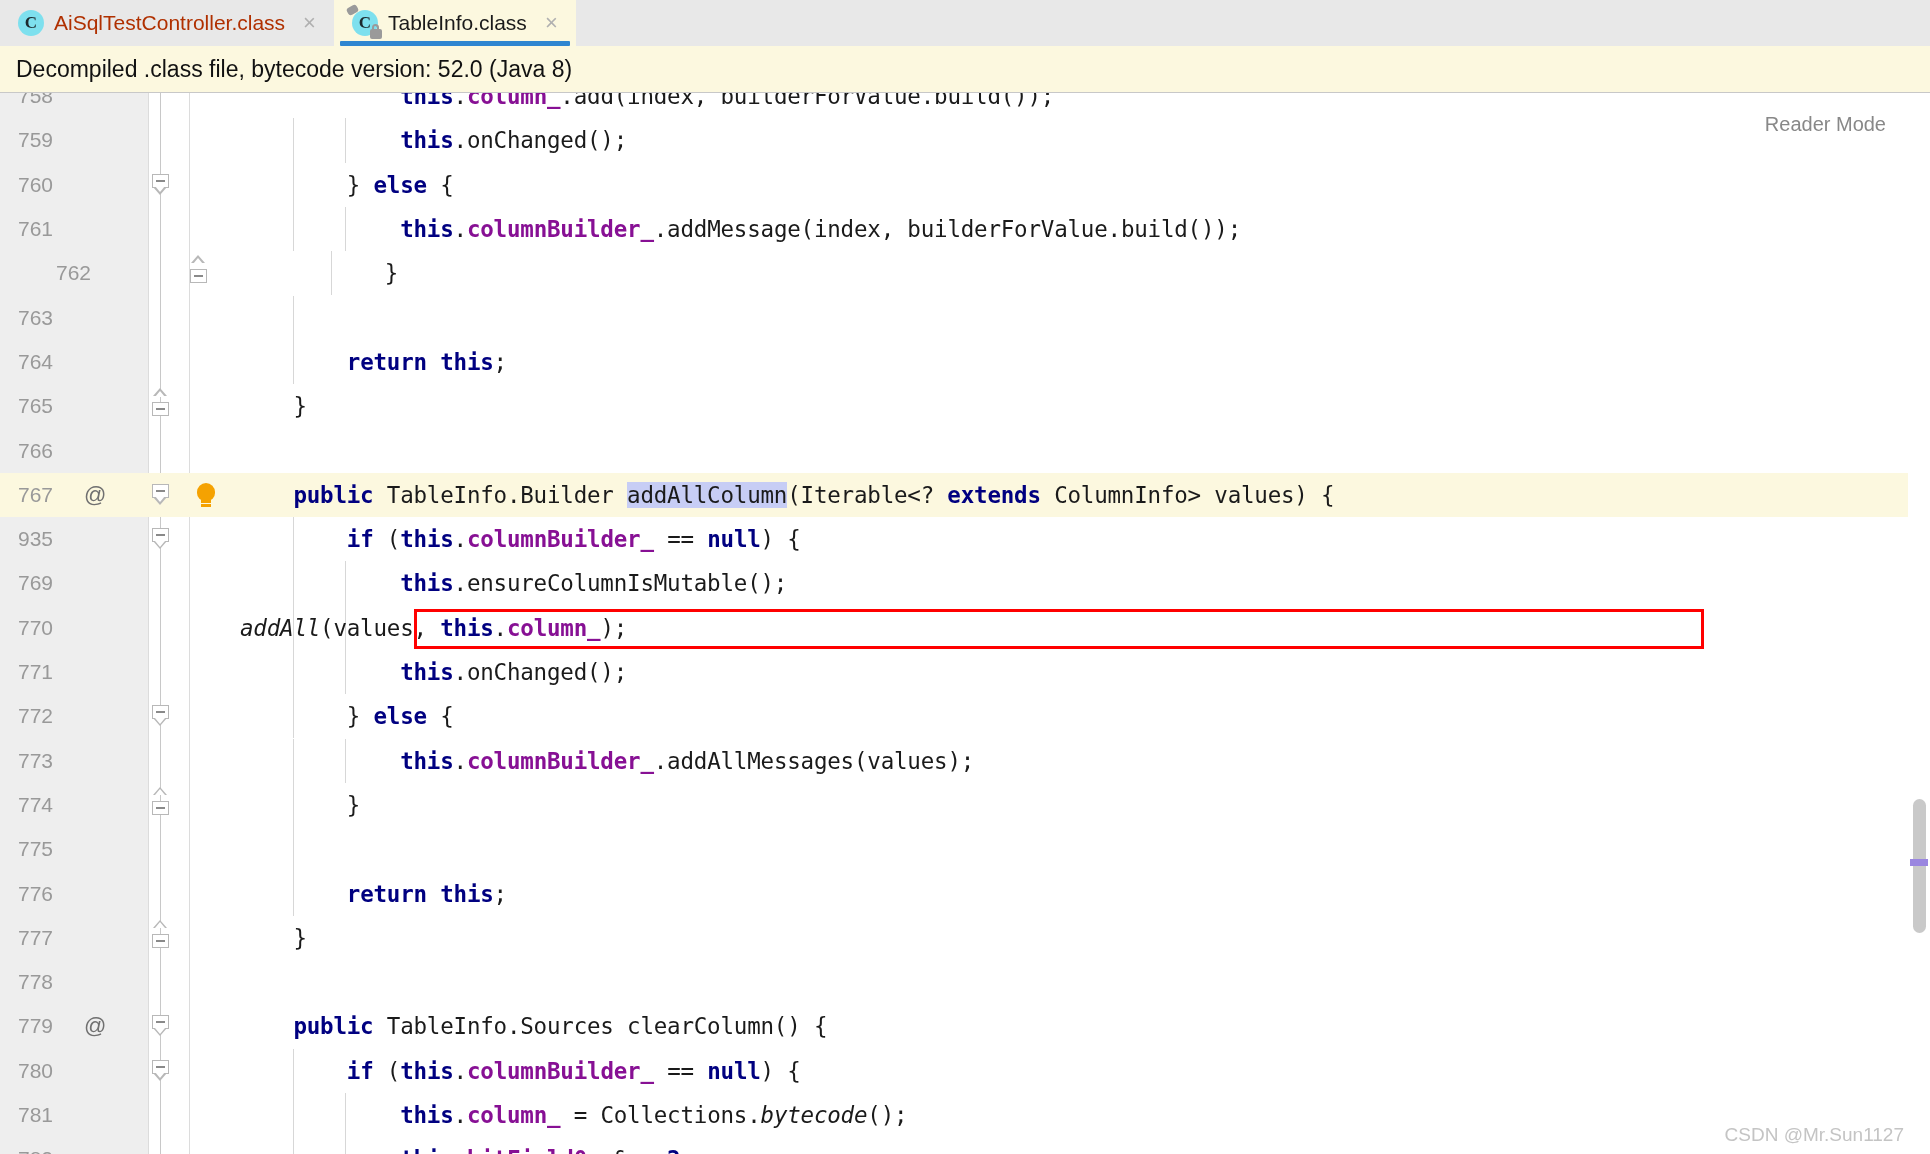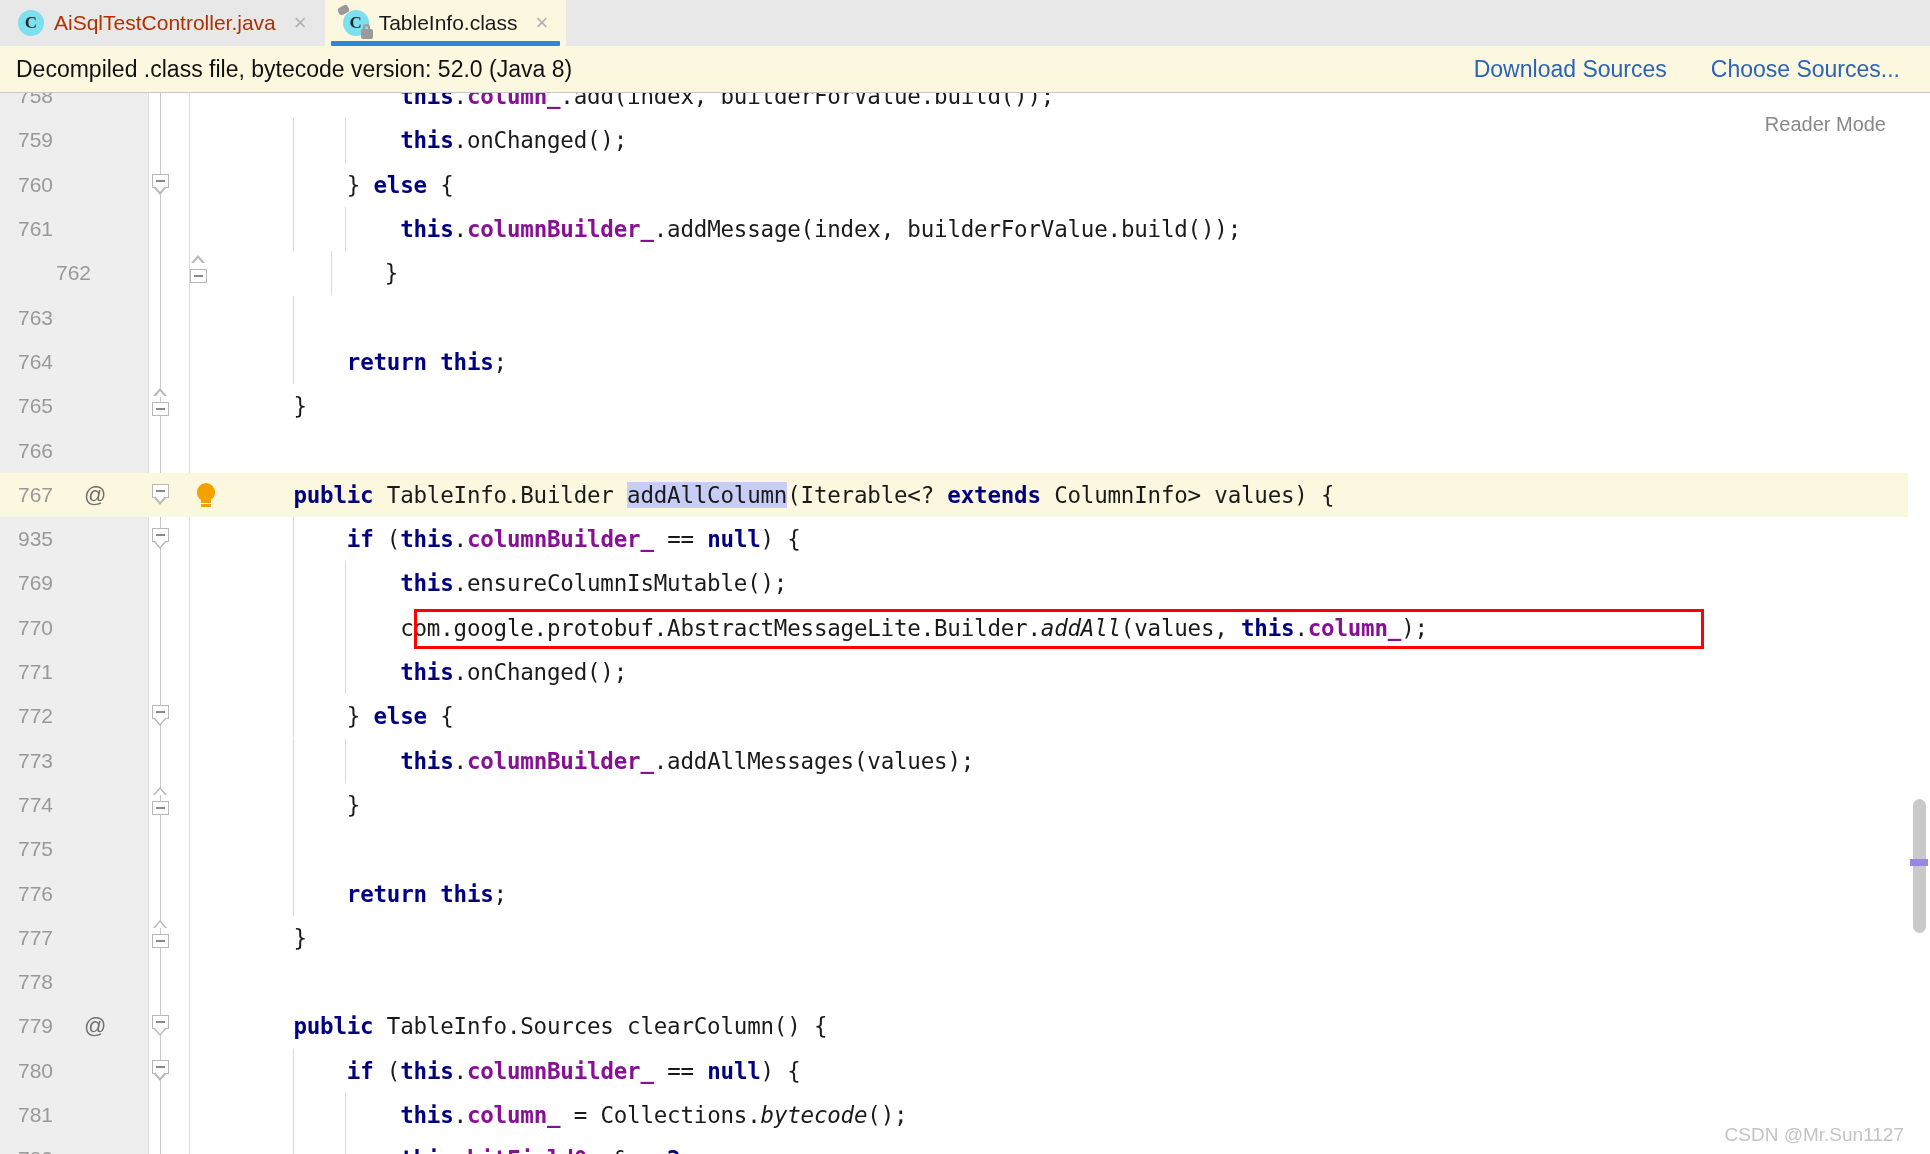--- a/index.html
+++ b/index.html
@@ -215,40 +215,36 @@
 </head>
 <body>
 
 <div id="root">
 
   <div class="tabbar">
     <div class="tab inactive">
       <span class="ic-class">
         <span class="disc">C</span>
       </span>
-      <span class="tab-label">AiSqlTestController.java</span>
+      <span class="tab-label">AiSqlTestController.class</span>
       <span class="tab-close">×</span>
     </div>
     <div class="tab active">
       <span class="ic-class">
         <span class="pin"></span>
         <span class="disc">C</span>
         <span class="lock"></span>
       </span>
       <span class="tab-label">TableInfo.class</span>
       <span class="tab-close">×</span>
     </div>
   </div>
 
   <div class="banner">
     <span class="banner-text">Decompiled .class file, bytecode version: 52.0 (Java 8)</span>
-    <span class="banner-actions">
-      <span class="banner-link">Download Sources</span>
-      <span class="banner-link">Choose Sources...</span>
-    </span>
   </div>
 
   <div class="editor">
     <div class="gutter-bg"></div>
     <div class="gutter-sep"></div>
     <div class="gutter-sep2"></div>
     <div class="fold-rail"></div>
 
     <div id="lines">
         <div class="line" style="position: absolute; left: 0px; width: 1930px; top: -19px;">
@@ -333,21 +329,21 @@
         <div class="line" style="position: absolute; left: 0px; width: 1930px; top: 468.3px;">
           <div class="ln">769</div>
           <div class="indent-guide" style="left: 293px;"></div>
           <div class="indent-guide" style="left: 345px;"></div>
           <div class="code"><span>            </span><span class="kw">this</span><span>.ensureColumnIsMutable();</span></div>
         </div>
         <div class="line" style="position: absolute; left: 0px; width: 1930px; top: 512.6px;">
           <div class="ln">770</div>
           <div class="indent-guide" style="left: 293px;"></div>
           <div class="indent-guide" style="left: 345px;"></div>
-          <div class="code"><span>            com.google.protobuf.AbstractMessageLite.Builder.</span><span class="itl">addAll</span><span>(values, </span><span class="kw">this</span><span>.</span><span class="fld">column_</span><span>);</span></div>
+          <div class="code"><span class="itl">addAll</span><span>(values, </span><span class="kw">this</span><span>.</span><span class="fld">column_</span><span>);</span></div>
         </div>
         <div class="line" style="position: absolute; left: 0px; width: 1930px; top: 556.9px;">
           <div class="ln">771</div>
           <div class="indent-guide" style="left: 293px;"></div>
           <div class="indent-guide" style="left: 345px;"></div>
           <div class="code"><span>            </span><span class="kw">this</span><span>.onChanged();</span></div>
         </div>
         <div class="line" style="position: absolute; left: 0px; width: 1930px; top: 601.2px;">
           <div class="ln">772</div>
           <div class="fold">

